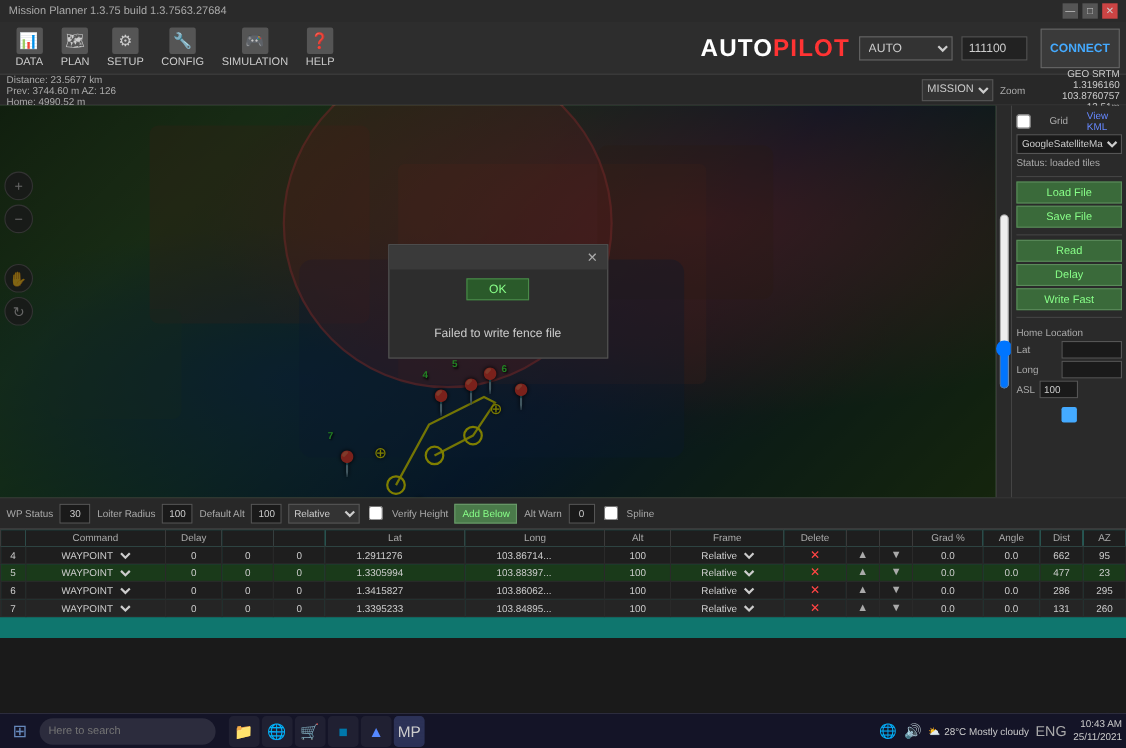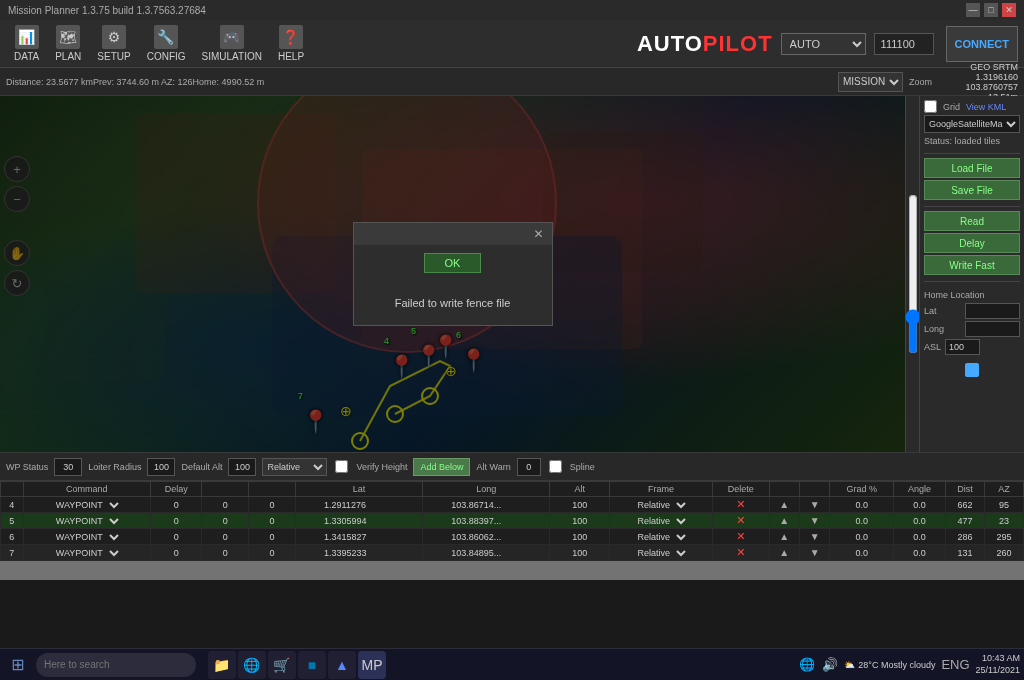--- a/index.html
+++ b/index.html
@@ -80,21 +80,21 @@
       height: 28px;
       background: #282828;
       display: flex;
       align-items: center;
       padding: 0 6px;
       gap: 6px;
       border-bottom: 1px solid #3a3a3a;
       font-size: 10px;
       color: #ccc;
     }
-    .info-group { display: flex; font-size: 9px; color: #aaa; }
+    .info-group { display: flex; flex-direction: column; font-size: 9px; color: #aaa; }
     .mission-select {
       background: #333;
       color: #ccc;
       border: 1px solid #555;
       height: 20px;
       font-size: 10px;
       margin-left: auto;
     }
     .zoom-label { font-size: 9px; color: #aaa; }
     .coords-box { font-size: 9px; color: #ccc; text-align: right; min-width: 80px; }
@@ -260,21 +260,21 @@
       height: 18px;
       font-size: 9px;
       padding: 0 6px;
       cursor: pointer;
     }
     .spline-cb { margin: 0 2px; }
 
     
     #waypoints-table-container {
       height: 100px;
-      background: #737373;
+      background: #0f766e;
       overflow-y: auto;
       border-top: 1px solid #3a3a3a;
     }
     table {
       width: 100%;
       border-collapse: collapse;
       font-size: 9px;
     }
     thead tr {
       background: #2a2a2a;
@@ -431,21 +431,21 @@
       border-radius: 4px;
       display: flex; align-items: center; justify-content: center;
       font-size: 14px;
       cursor: pointer;
     }
 
     
     .grid-row {
       display: flex;
       align-items: center;
-      gap: 6px;
+      gap: 17px;
       margin-bottom: 2px;
     }
     .grid-cb { margin: 0; }
     .view-kml {
       color: #68f;
       font-size: 9px;
       cursor: pointer;
     }
   </style>
 </head>

